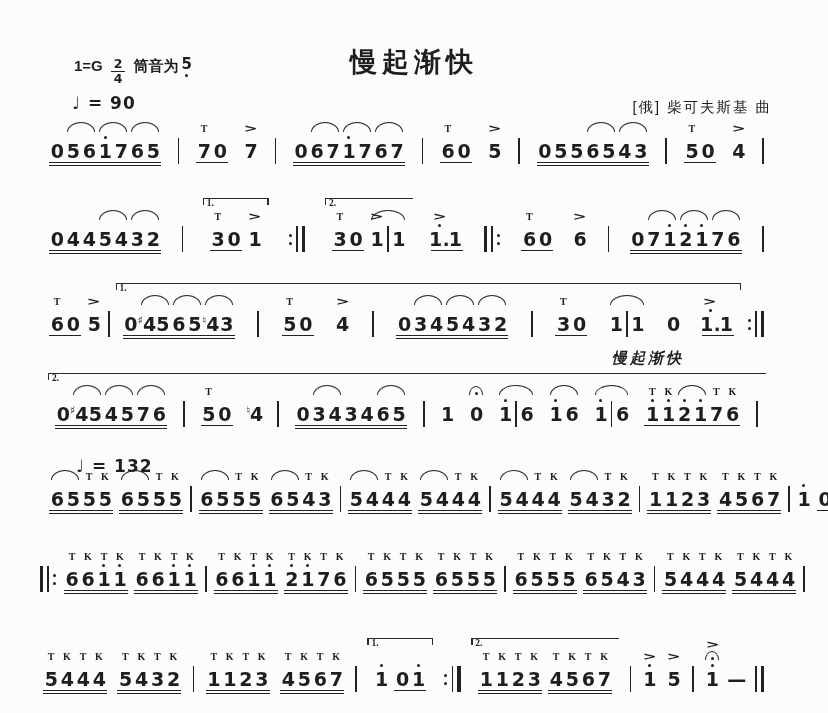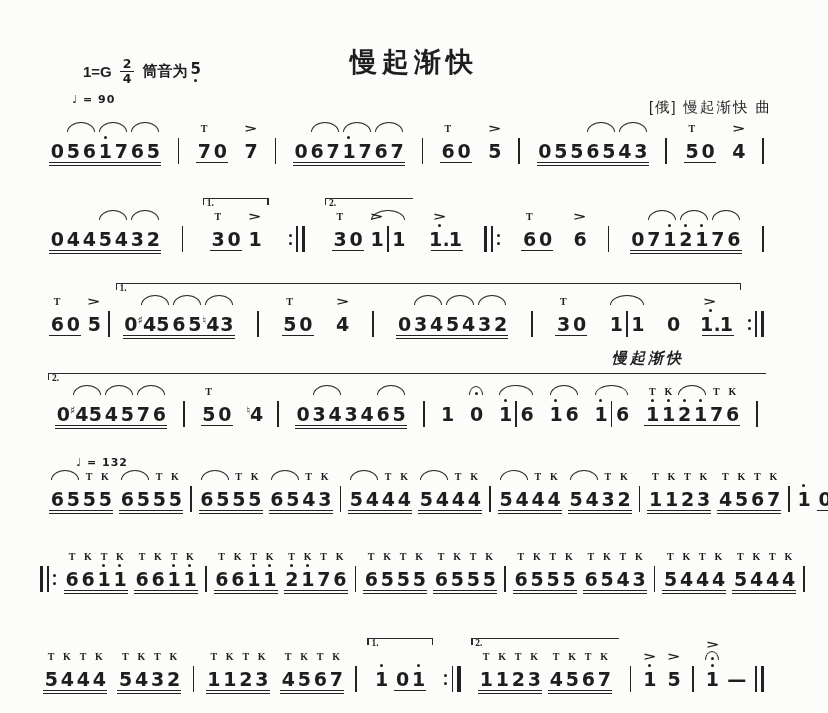--- a/index.html
+++ b/index.html
@@ -1,28 +1,28 @@
 <!DOCTYPE html>
 <html><head>
 <meta charset="utf-8">
 <style>
   html,body{margin:0;padding:0;background:#e8e8e8;}
   .page{position:relative;width:828px;height:713px;background:#fcfcfa;overflow:hidden;
         color:#1e1e1e;font-family:"Liberation Sans",sans-serif;margin:0 auto;}
   .title{position:absolute;top:44px;left:0;right:0;margin:0;text-align:center;
          font-size:27px;font-weight:700;letter-spacing:5px;font-family:"DejaVu Sans",sans-serif;}
-  .keyline{position:absolute;top:57px;left:74px;display:flex;align-items:center;
-           font-size:15px;font-weight:600;margin-left:9px;}
+  .keyline{position:absolute;top:57px;left:74px;display:flex;align-items:flex-start;
+           font-size:15px;font-weight:600;}
   .frac{display:inline-flex;flex-direction:column;align-items:center;margin:0 8px;
         font-size:12.5px;font-weight:700;line-height:1.15;font-family:"DejaVu Sans",sans-serif;}
   .frac .num{border-bottom:1.3px solid #1e1e1e;padding:0 3px;}
   .tone-note{display:inline-flex;flex-direction:column;align-items:center;margin-left:3px;
              font-weight:700;line-height:1;font-family:"DejaVu Sans",sans-serif;}
   .tone-note .dot{margin-top:2px;}
-  .tempo{position:absolute;font-size:11px;font-weight:600;font-family:"DejaVu Sans",sans-serif;letter-spacing:1px;}
+  .tempo{position:absolute;font-size:17px;font-weight:600;font-family:"DejaVu Sans",sans-serif;letter-spacing:1px;}
   .t1{top:93px;left:72px;}
   .t2{top:444px;left:76px;margin-top:12px;}
   .composer{position:absolute;top:98px;right:56px;font-size:14.5px;letter-spacing:2px;}
   .annot{position:absolute;top:349px;left:612px;font-size:15px;font-weight:700;letter-spacing:3px;font-style:italic;}
 
   .line{position:absolute;left:48px;right:62px;display:flex;align-items:flex-end;
         justify-content:space-between;column-gap:4px;}
   .l1{top:121px;} .l2{top:198px;} .l3{top:283px;} .l4{top:373px;}
   .l5{top:469px;} .l6{top:549px;left:38px;} .l7{top:638px;left:42px;}
 
@@ -80,21 +80,21 @@
       <span>4</span>
     </span>
     <span>筒音为</span>
     <span class="tone-note">
       <span>5</span>
       <i class="dot"></i>
     </span>
   </div>
 
   <div class="tempo t1">♩ = 90</div>
-  <div class="composer">[俄] 慢起渐快  曲</div>
+  <div class="composer">[俄] 柴可夫斯基  曲</div>
   <div class="annot">慢起渐快</div>
   <div class="tempo t2">♩ = 132</div>
 
   <div id="score">
       <div class="line l1">
         <span class="beam u2">
           <span class="note">
             <span class="tp"></span>
             <span class="oct"></span>
             <span class="dg">0</span>

